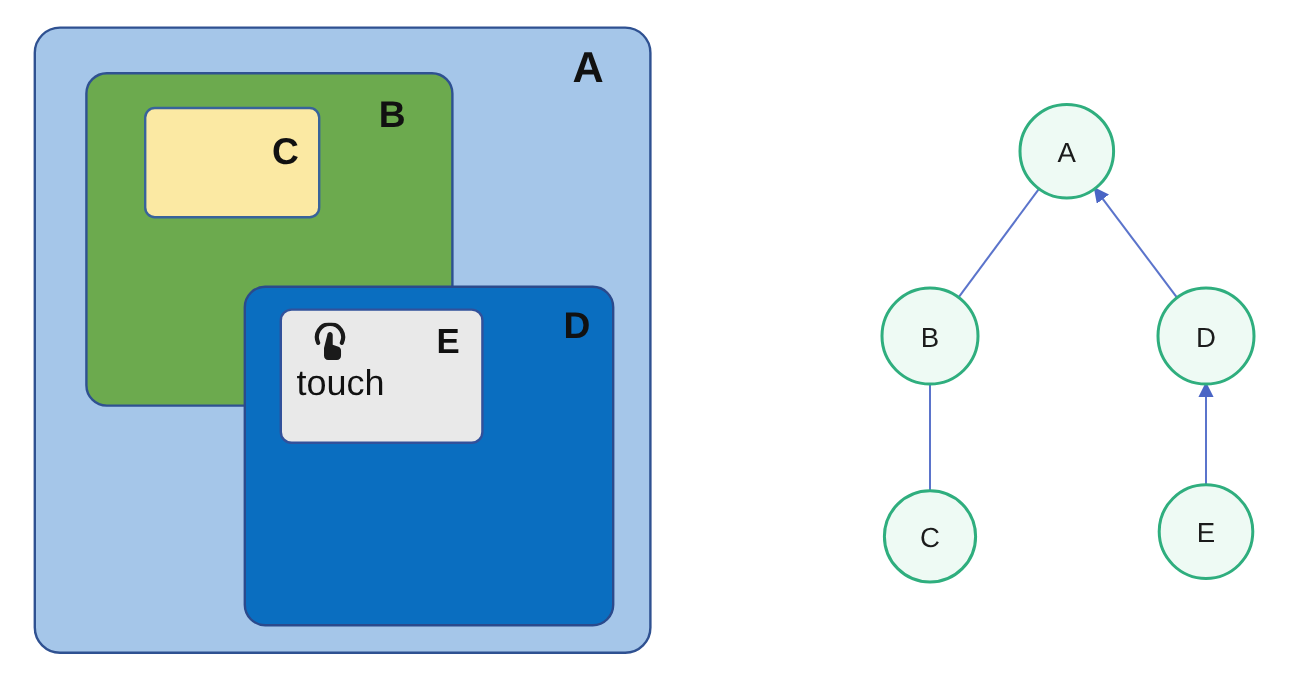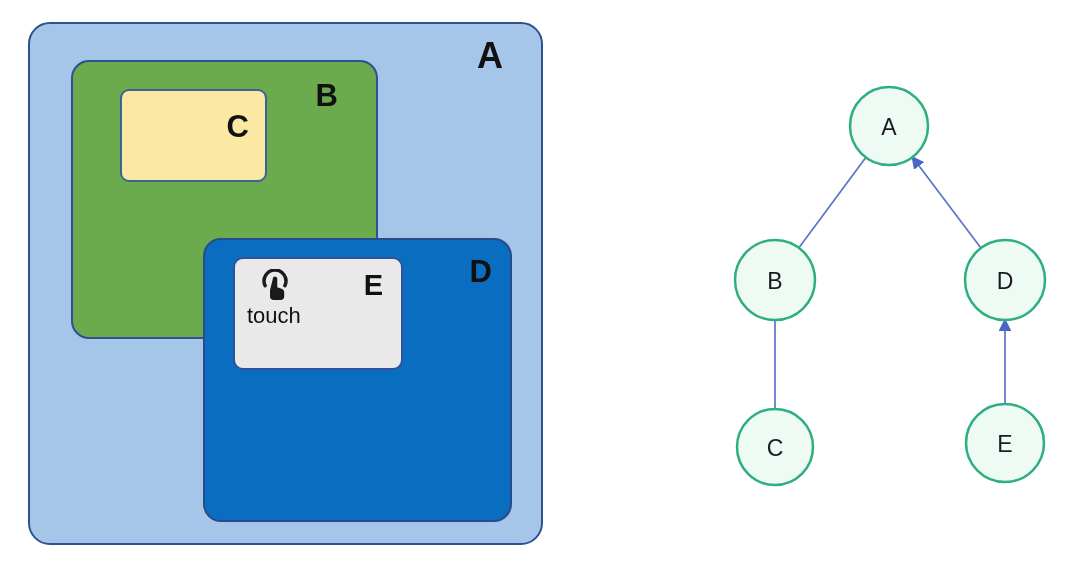--- a/index.html
+++ b/index.html
@@ -55,21 +55,21 @@
   }
   .box-e > .box-label { right: 18px; top: 12px; font-size: 29px; }
   .touch-icon {
     position: absolute;
     left: 24px; top: 10px;
     width: 32px; height: 36px;
   }
   .touch-text {
     position: absolute;
     left: 12px; top: 44px;
-    font-size: 22px;
+    font-size: 30px;
     color: #111111;
     font-weight: 400;
   }
   
   .tree-svg { position: absolute; left: 660px; top: 0; }
   .tree-node-circle { fill: #eefaf4; stroke: #2fae7e; stroke-width: 2.5; }
   .tree-node-text {
     font-family: "Liberation Sans", sans-serif;
     font-size: 23px;
     fill: #1b1b1b;

